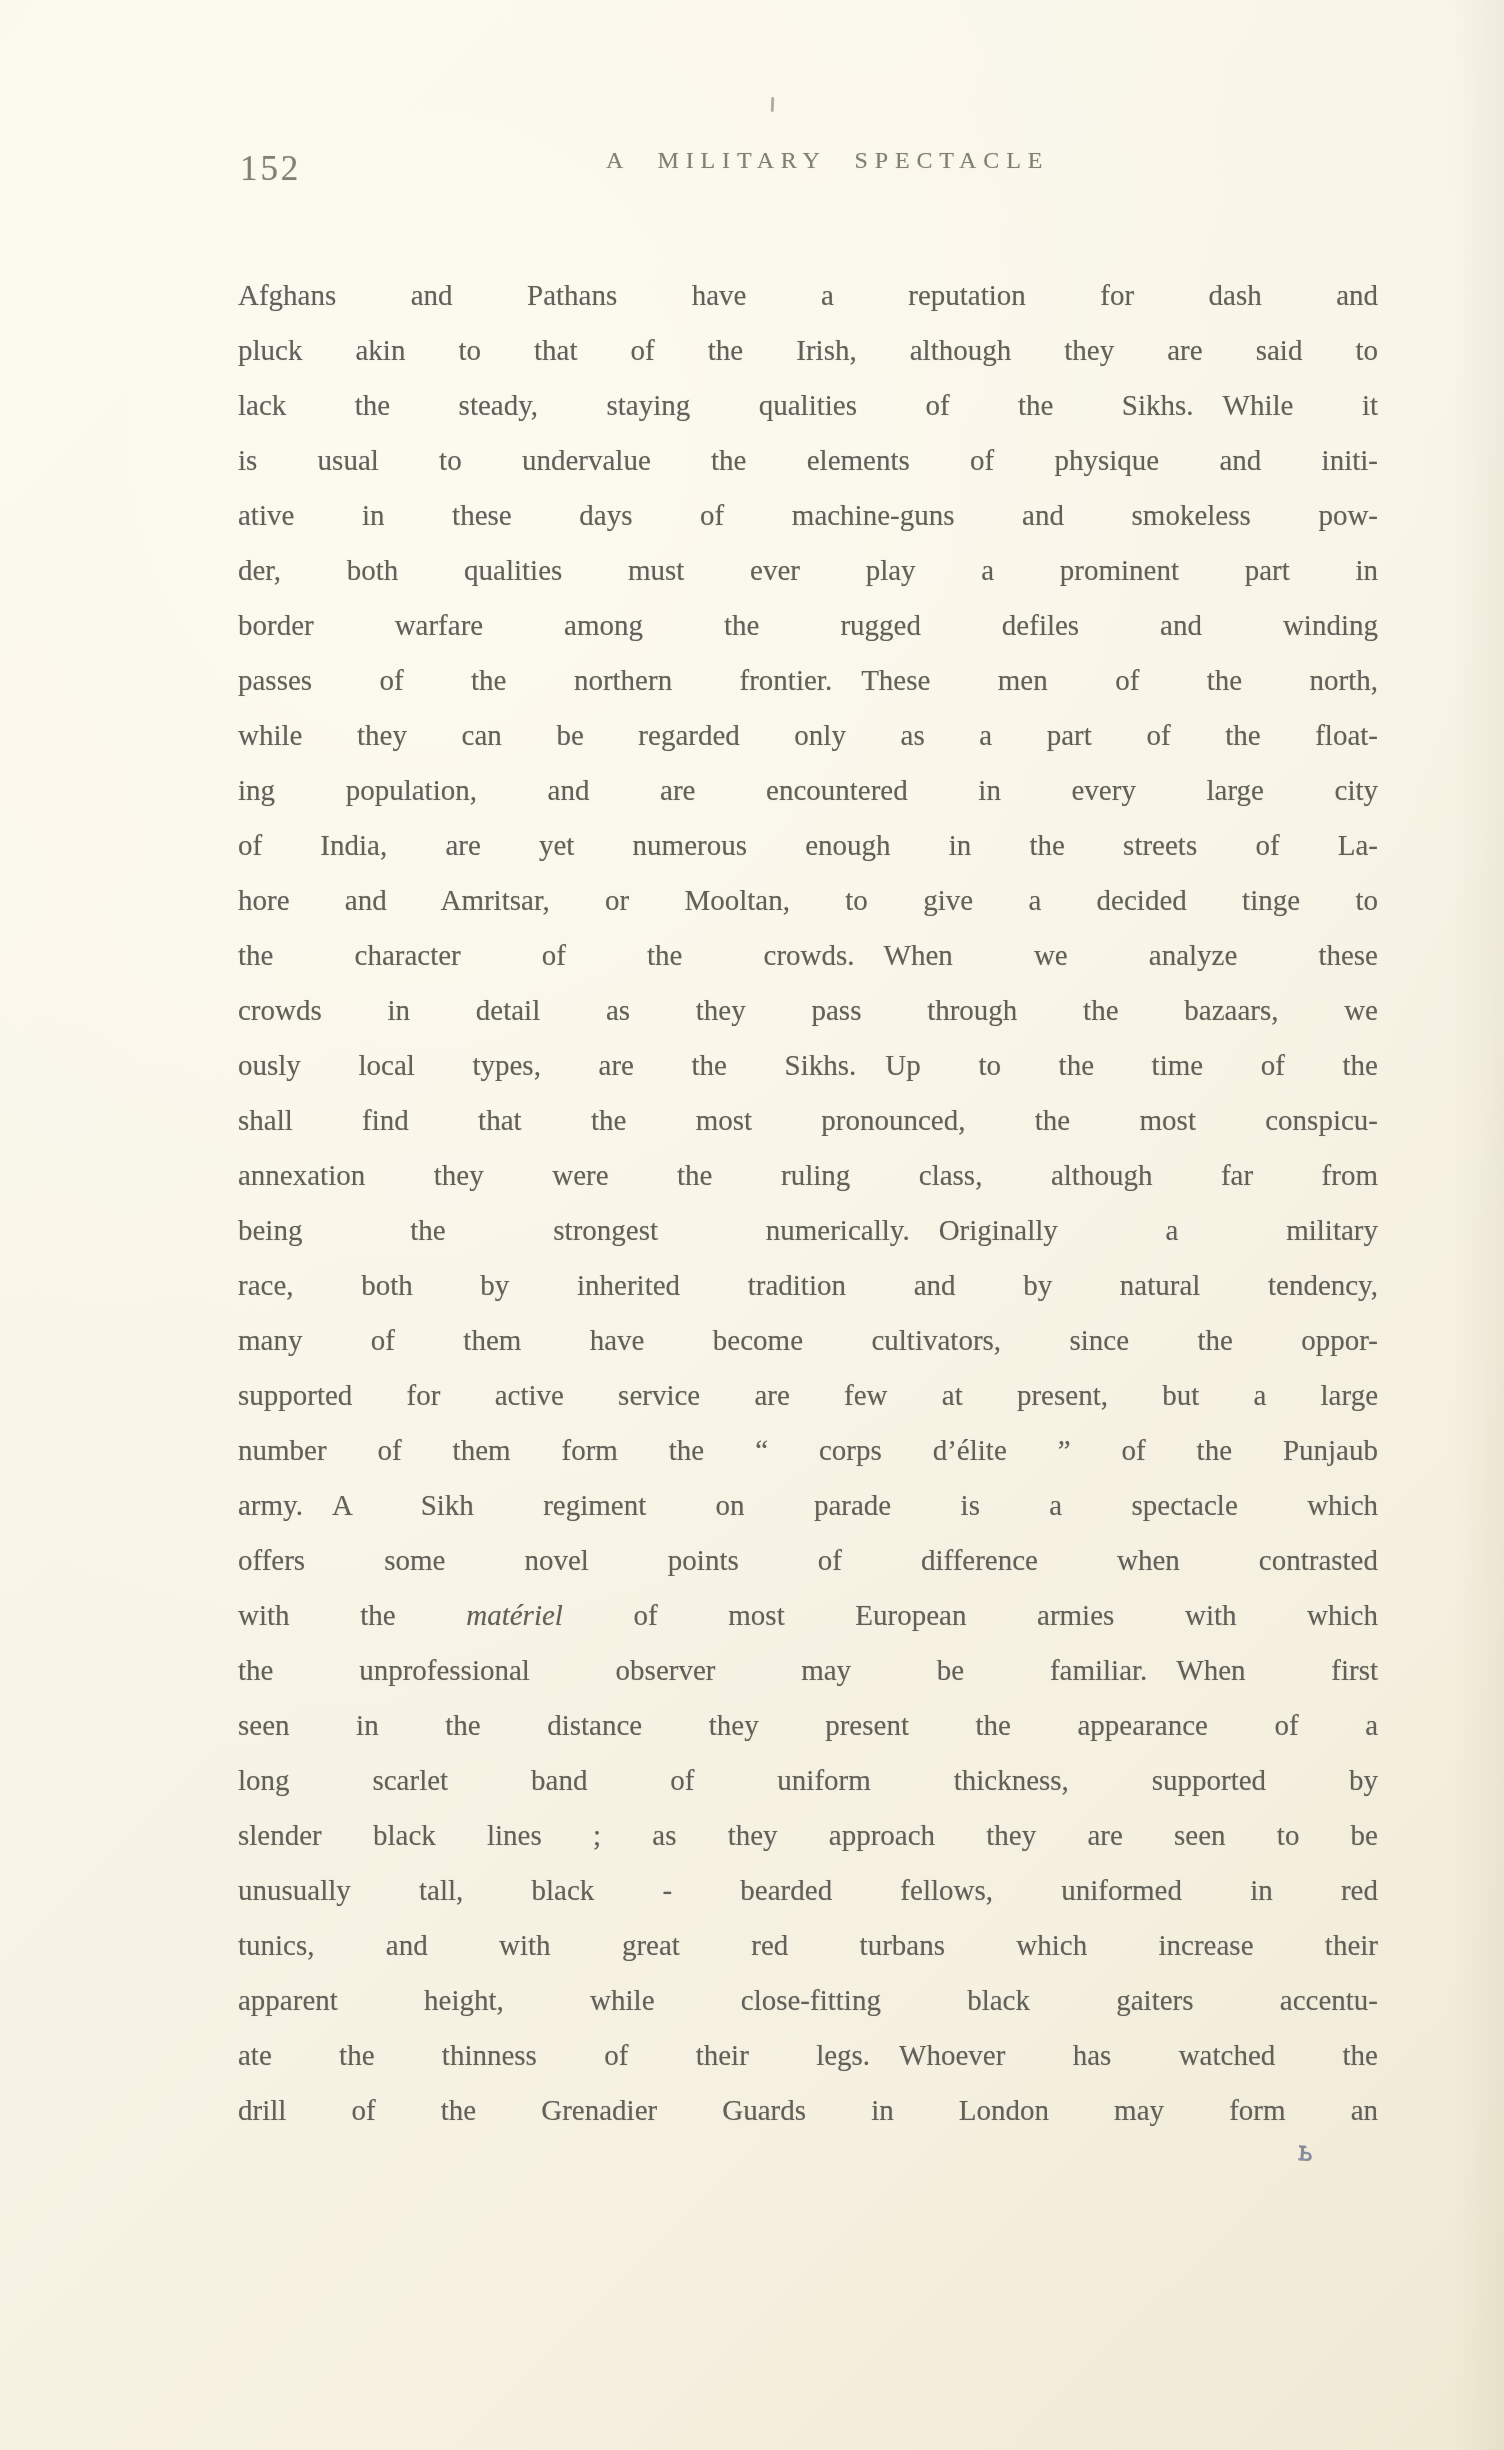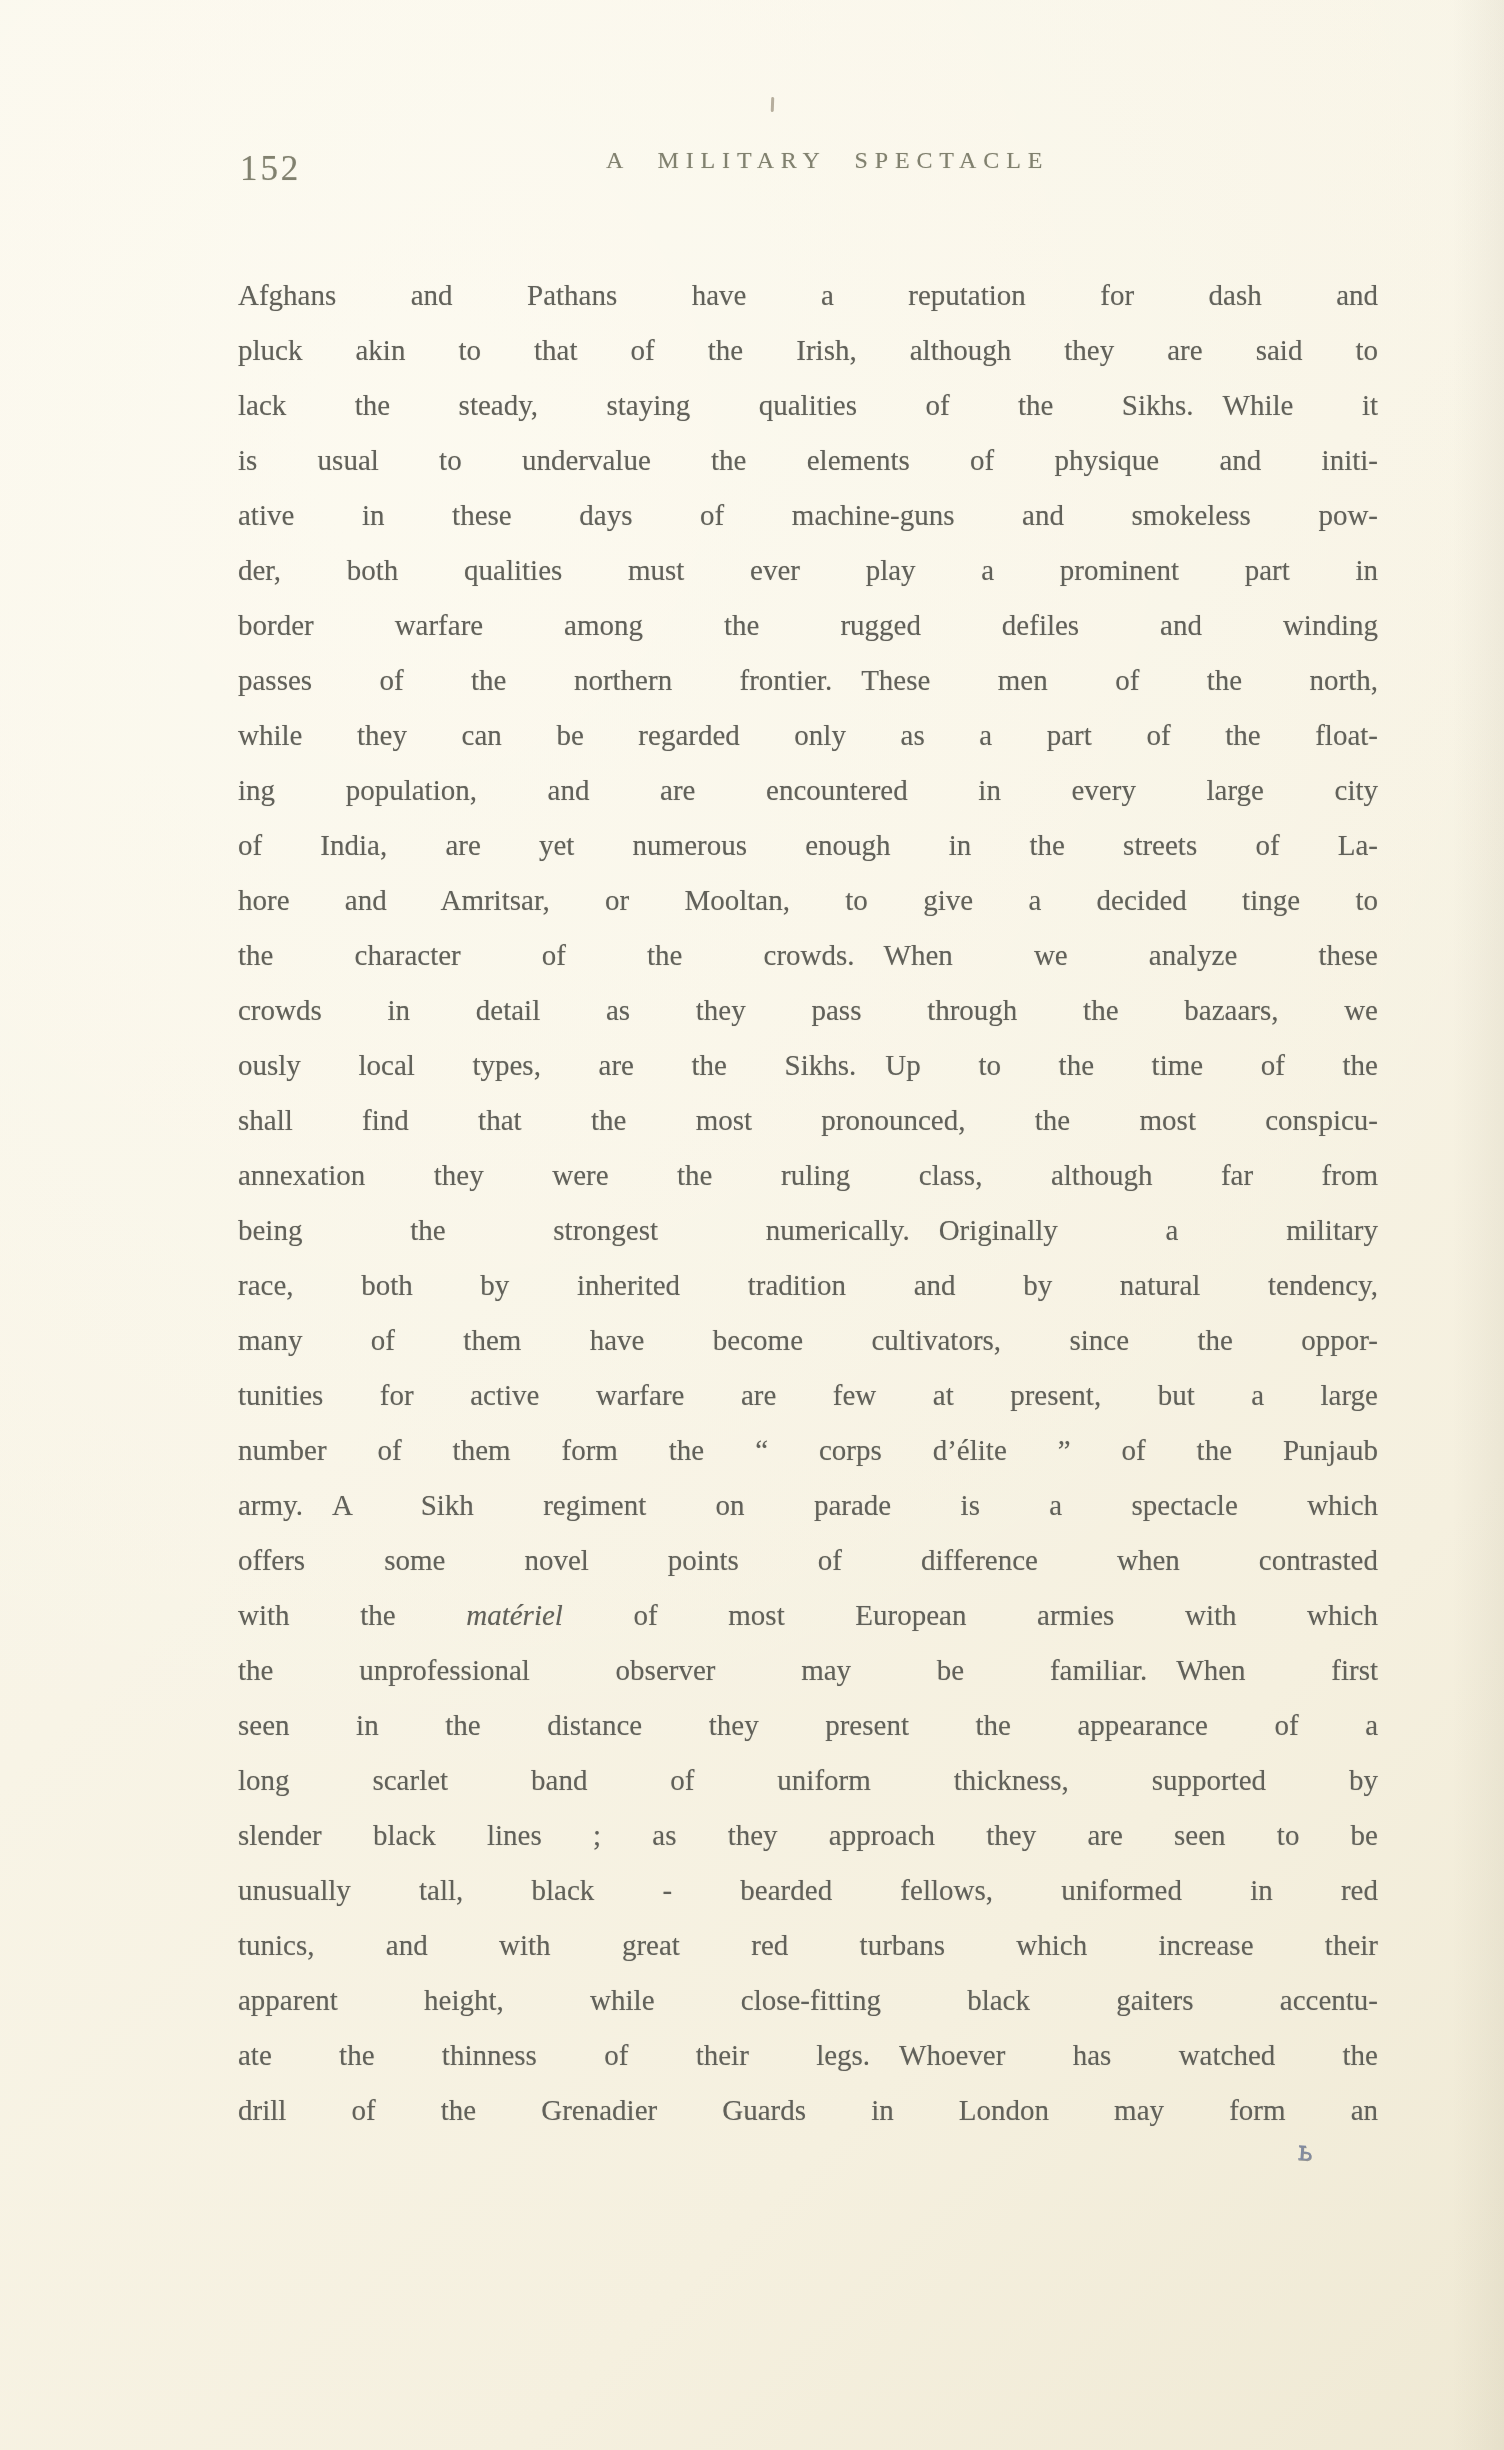--- a/index.html
+++ b/index.html
@@ -109,21 +109,21 @@
       <div class="line">of India, are yet numerous enough in the streets of La-</div>
       <div class="line">hore and Amritsar, or Mooltan, to give a decided tinge to</div>
       <div class="line">the character of the crowds. When we analyze these</div>
       <div class="line">crowds in detail as they pass through the bazaars, we</div>
       <div class="line">ously local types, are the Sikhs. Up to the time of the</div>
       <div class="line">shall find that the most pronounced, the most conspicu-</div>
       <div class="line">annexation they were the ruling class, although far from</div>
       <div class="line">being the strongest numerically. Originally a military</div>
       <div class="line">race, both by inherited tradition and by natural tendency,</div>
       <div class="line">many of them have become cultivators, since the oppor-</div>
-      <div class="line">tunities for active warfare are few at present, but a large</div>
+      <div class="line">supported for active service are few at present, but a large</div>
       <div class="line">number of them form the “ corps d’élite ” of the Punjaub</div>
       <div class="line">army. A Sikh regiment on parade is a spectacle which</div>
       <div class="line">offers some novel points of difference when contrasted</div>
       <div class="line"><span>with the </span><em>matériel</em><span> of most European armies with which</span></div>
       <div class="line">the unprofessional observer may be familiar. When first</div>
       <div class="line">seen in the distance they present the appearance of a</div>
       <div class="line">long scarlet band of uniform thickness, supported by</div>
       <div class="line">slender black lines ; as they approach they are seen to be</div>
       <div class="line">unusually tall, black - bearded fellows, uniformed in red</div>
       <div class="line">tunics, and with great red turbans which increase their</div>

